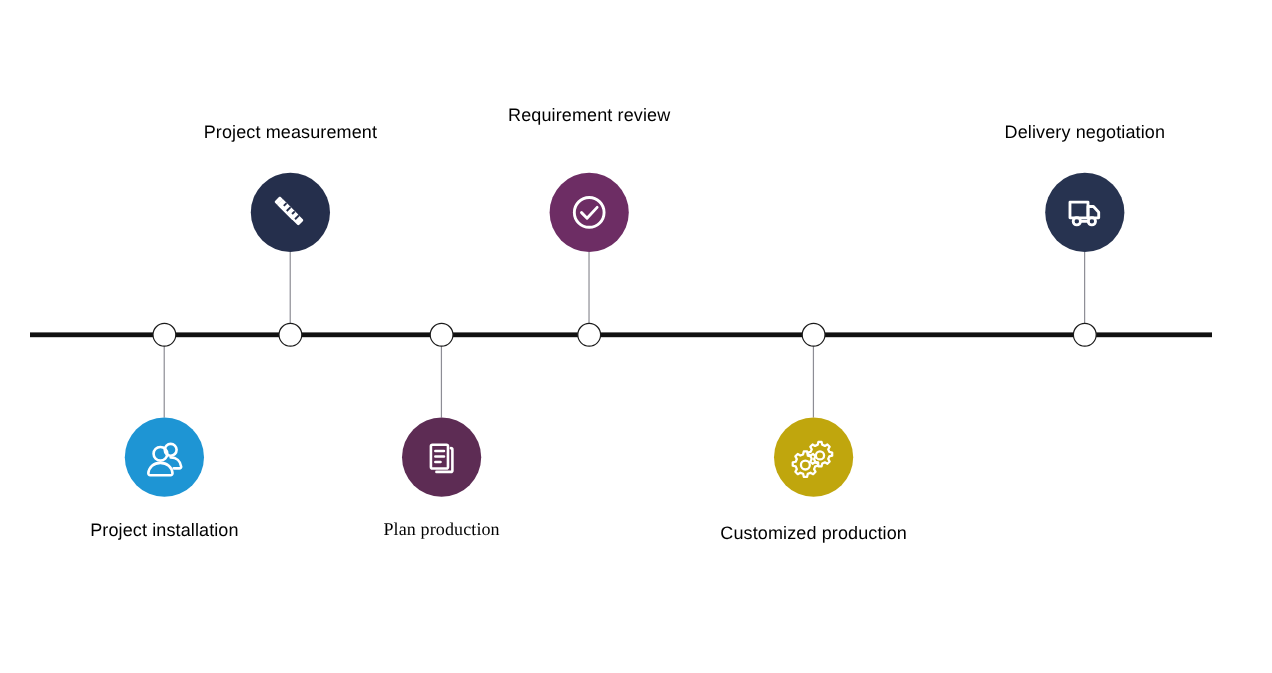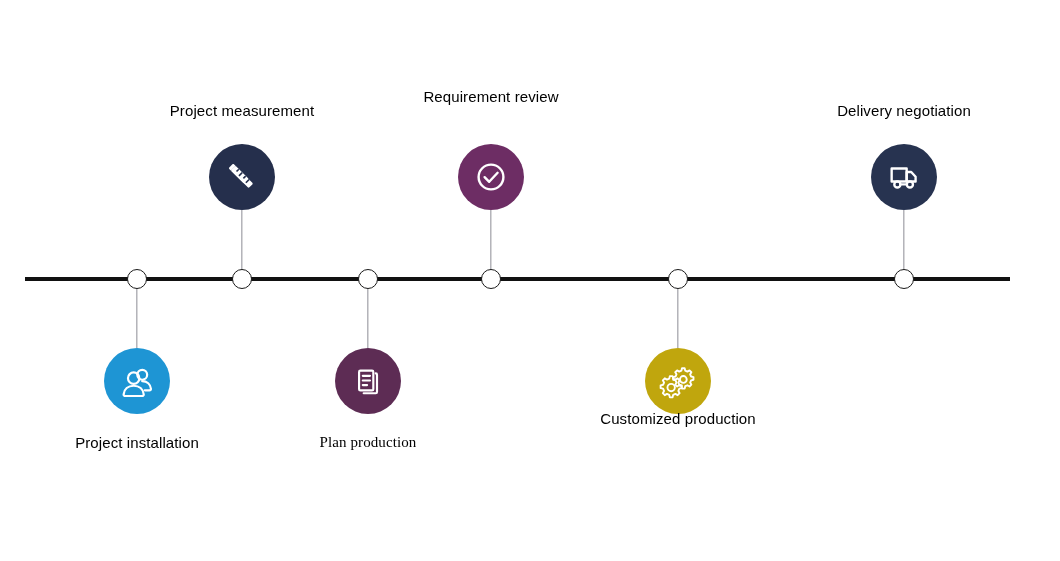--- a/index.html
+++ b/index.html
@@ -103,21 +103,21 @@
       <div class="stem" style="left: 678px; background: rgb(141, 141, 149); width: 1.3px; top: 279px; height: 69px;"></div>
       <div class="node" style="left: 678px; top: 279px; border-color: rgb(26, 26, 26); background: rgb(255, 255, 255);"></div>
       <div class="badge" style="left: 678px; top: 381px; background: rgb(192, 166, 13);">
     <svg width="38" height="38" viewBox="0 0 40 40" fill="none" stroke="#fff" stroke-width="2.0" stroke-linejoin="round" stroke-linecap="round">
       <path d="M27.0 6.6l0.6 2.5 2.3 1.0 2.2-1.3 2.0 2.0-1.3 2.2 1.0 2.3 2.5 0.6v2.8l-2.5 0.6-1.0 2.3 1.3 2.2-2.0 2.0-2.2-1.3-2.3 1.0-0.6 2.5h-2.8l-0.6-2.5-2.3-1.0-2.2 1.3-2.0-2.0 1.3-2.2-1.0-2.3-2.5-0.6v-2.8l2.5-0.6 1.0-2.3-1.3-2.2 2.0-2.0 2.2 1.3 2.3-1.0 0.6-2.5z"></path>
       <circle cx="25.6" cy="18.4" r="3.6"></circle>
       <path d="M14.3 14.9l0.6 2.6 2.4 1.0 2.3-1.3 2.1 2.1-1.3 2.3 1.0 2.4 2.6 0.6v2.9l-2.6 0.6-1.0 2.4 1.3 2.3-2.1 2.1-2.3-1.3-2.4 1.0-0.6 2.6h-2.9l-0.6-2.6-2.4-1.0-2.3 1.3-2.1-2.1 1.3-2.3-1.0-2.4-2.6-0.6v-2.9l2.6-0.6 1.0-2.4-1.3-2.3 2.1-2.1 2.3 1.3 2.4-1.0 0.6-2.6z"></path>
       <circle cx="12.8" cy="26.9" r="3.9"></circle>
     </svg>
       </div>
-      <div class="caption" style="left: 678px; top: 410px;">Customized production</div>
+      <div class="caption" style="left: 678px; top: 436px;">Customized production</div>
       <div class="stem" style="left: 904px; background: rgb(141, 141, 149); width: 1.3px; top: 210px; height: 69px;"></div>
       <div class="node" style="left: 904px; top: 279px; border-color: rgb(26, 26, 26); background: rgb(255, 255, 255);"></div>
       <div class="badge" style="left: 904px; top: 177px; background: rgb(39, 51, 80);">
     <svg width="38" height="38" viewBox="0 0 40 40" fill="none" stroke="#fff" stroke-width="2.5" stroke-linejoin="round" stroke-linecap="round">
       <path d="M7.0 11.0h15.8v13.8H7.0z"></path>
       <path d="M22.8 14.8h4.8l4.6 5.0v5.0h-9.4z"></path>
       <circle cx="13.0" cy="27.8" r="3.2"></circle>
       <circle cx="26.2" cy="27.8" r="3.2"></circle>
       <path d="M16.3 27.8h6.6"></path>
     </svg>

